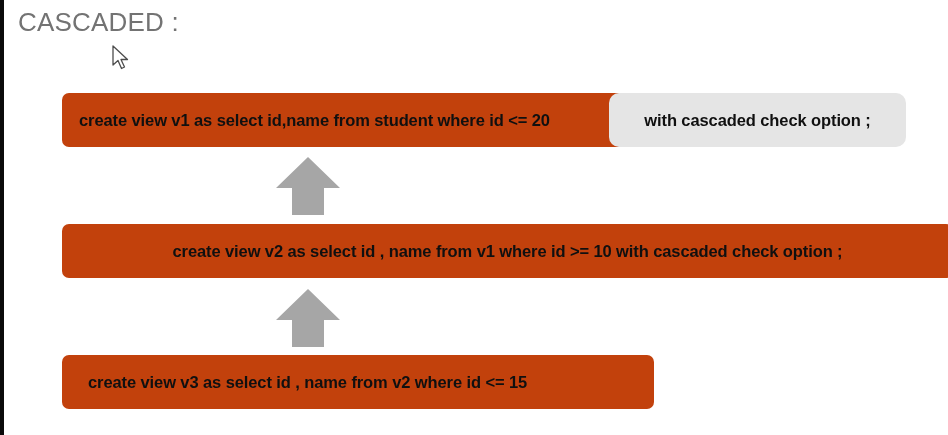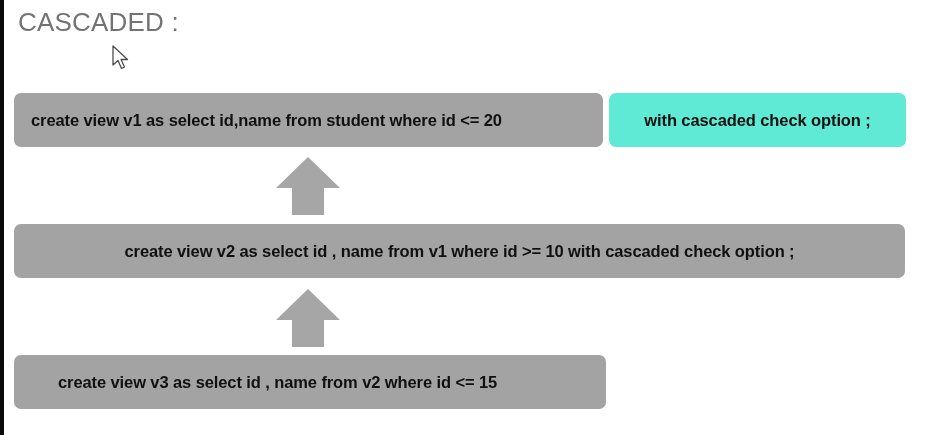--- a/index.html
+++ b/index.html
@@ -36,22 +36,22 @@
     letter-spacing: 0.2px;
     white-space: nowrap;
   }
   .stmt-box {
     position: absolute;
     border-radius: 7px;
     display: flex;
     align-items: center;
     box-sizing: border-box;
   }
-  .stmt-box.peach { background: #a3a3a3; }
-  .stmt-box.yellow { background: #5eead4; }
+  .stmt-box.peach { background: #c2410c; margin-left: 48px; }
+  .stmt-box.yellow { background: #e5e5e5; border-radius: 10px; }
   .stmt-text {
     font-size: 16.5px;
     color: #101010;
     font-weight: 600;
     white-space: nowrap;
     width: 100%;
     text-align: center;
     letter-spacing: -0.1px;
   }
   
@@ -63,21 +63,21 @@
     left: 609px; top: 93px;  width: 297px; height: 54px;
   }
   
   #box-v2 {
     left: 14px;  top: 224px; width: 891px; height: 54px;
   }
   
   #box-v3 {
     left: 14px;  top: 355px; width: 592px; height: 54px;
   }
-  #box-v3 .stmt-text { text-align: left; padding-left: 44px; }
+  #box-v3 .stmt-text { text-align: left; padding-left: 26px; }
 
   .up-arrow {
     position: absolute;
     width: 66px;
     height: 62px;
   }
   .up-arrow svg { display: block; width: 66px; height: 62px; }
   #arrow-lower { left: 275px; top: 287px; }
   #arrow-upper { left: 275px; top: 155px; }
 

